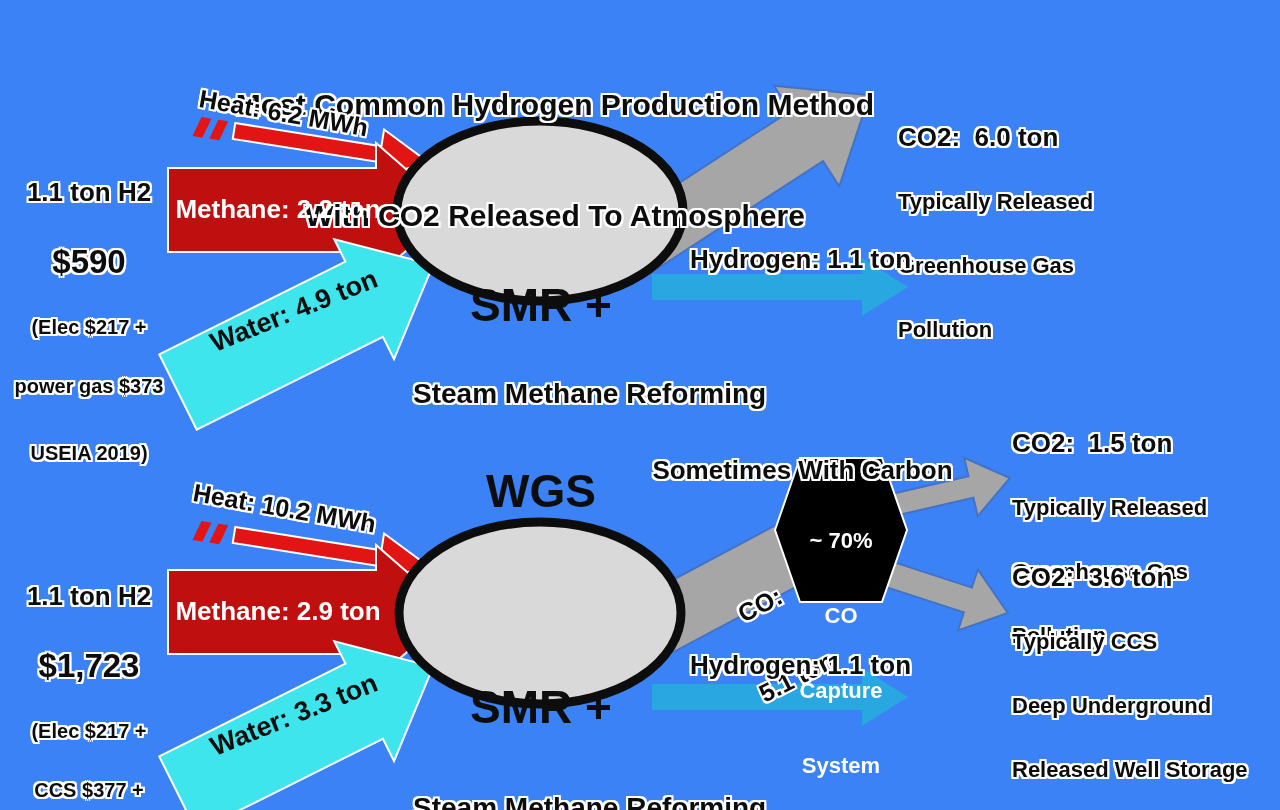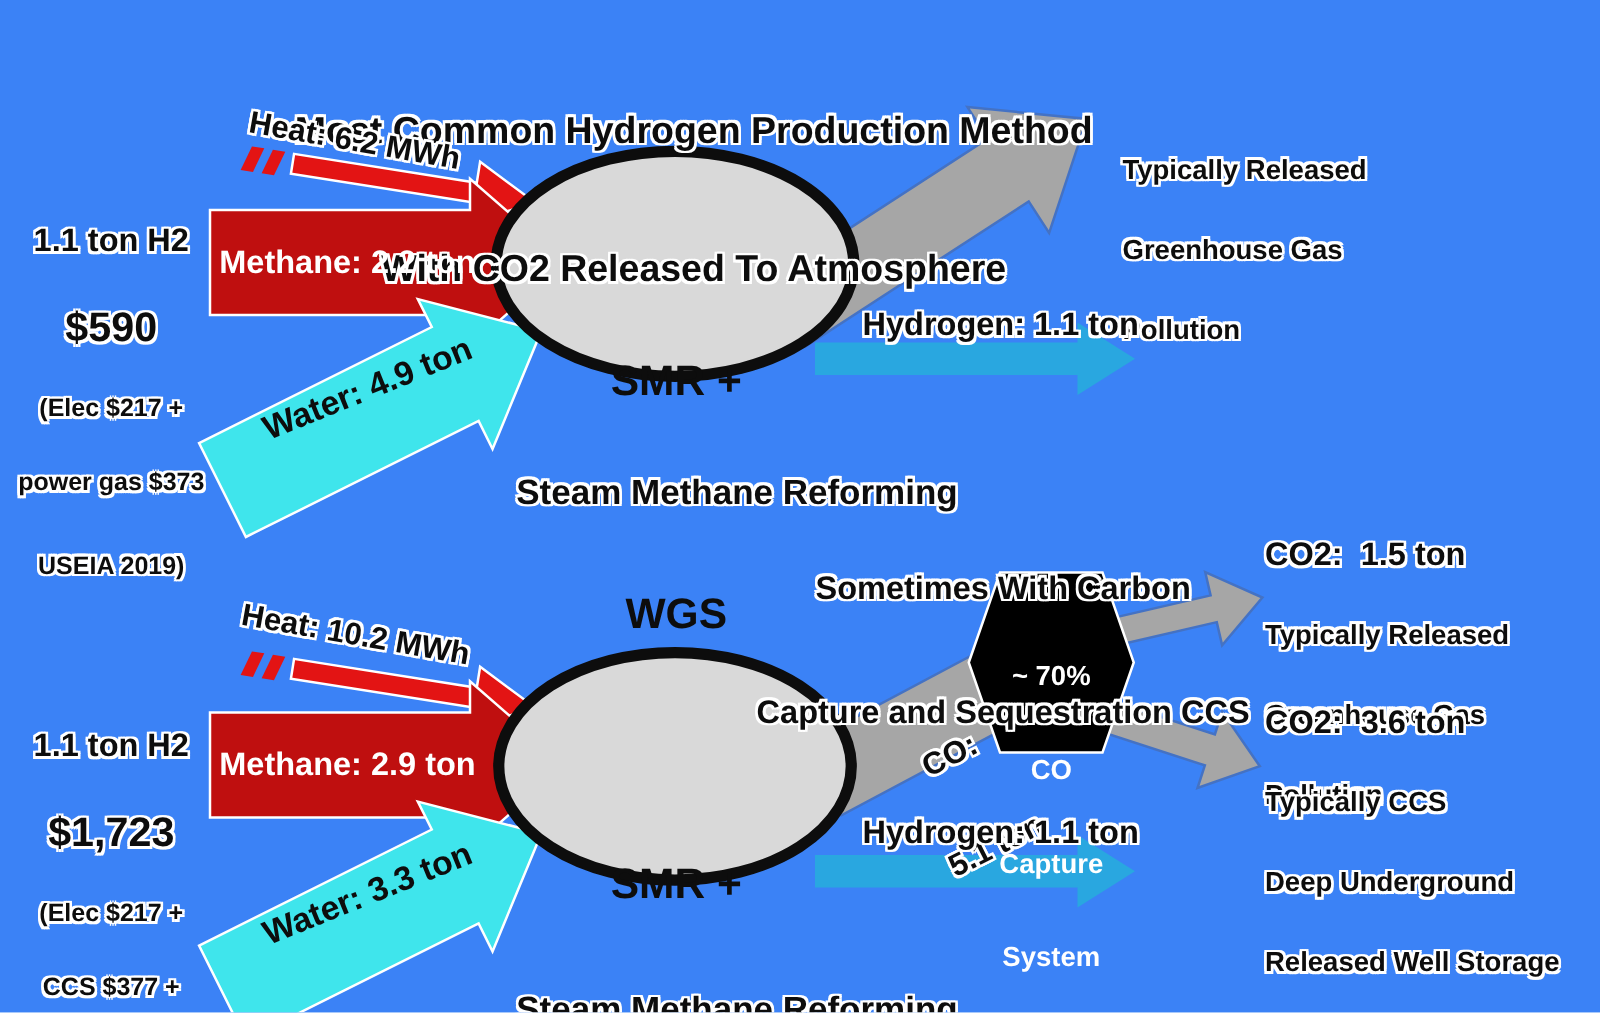--- a/index.html
+++ b/index.html
@@ -15,21 +15,21 @@
   .center{text-align:center;}
   .title{font-size:30px;line-height:37px;}
   .title2{font-size:26px;line-height:33px;}
   .cost-l1{font-size:26px;line-height:32px;}
   .cost-l2{font-size:33px;line-height:36px;}
   .cost-sm{font-size:20px;line-height:23px;}
   .cost-yr{font-size:20px;line-height:23px;margin-top:8px;}
   .inlabel{font-size:25px;transform-origin:0 0;}
   .methane{font-size:26px;color:#ffffff;width:212px;display:flex;justify-content:center;}
   .water{font-size:27px;transform-origin:0 0;}
-  .process{font-size:34px;line-height:62px;width:286px;}
+  .process{font-size:46px;line-height:62px;width:286px;}
   .caption{font-size:28px;line-height:35px;}
   .caption .ind{padding-left:24px;}
   .out-big{font-size:26px;line-height:30px;}
   .out-sm{font-size:22px;line-height:28px;}
   .hyd{font-size:26px;text-align:center;}
   .costream{font-size:25px;line-height:27px;width:120px;transform-origin:0 0;}
   .capture{font-size:22px;line-height:25px;color:#ffffff;width:136px;}
 </style>
 </head>
 <body>
@@ -110,30 +110,30 @@
   <div class="abs center process" style="left:398px;top:150px;">
     <div>SMR +</div>
     <div>WGS</div>
   </div>
 
   <div class="abs caption halo" style="left:413px;top:306px;">
     <div>Steam Methane Reforming</div>
   </div>
 
   <div class="abs halo" style="left:898px;top:86px;">
+    <div class="out-big">CO2:  6.0 ton</div>
     <div class="out-sm">Typically Released</div>
     <div class="out-sm">Greenhouse Gas</div>
     <div class="out-sm">Pollution</div>
   </div>
 
   <div class="abs hyd halo" style="left:690px;top:244px;">Hydrogen: 1.1 ton</div>
 
   <div class="abs center title2 halo" style="left:585px;top:388px;width:435px;">
     <div>Sometimes With Carbon</div>
-    <div>Capture and Sequestration CCS</div>
   </div>
 
   <div class="abs center halo" style="left:0;top:544px;width:178px;">
     <div class="cost-l1">1.1 ton H2</div>
     <div class="cost-l2">$1,723</div>
     <div class="cost-sm">(Elec $217 +</div>
     <div class="cost-sm">CCS $377 +</div>
     
     
   </div>

